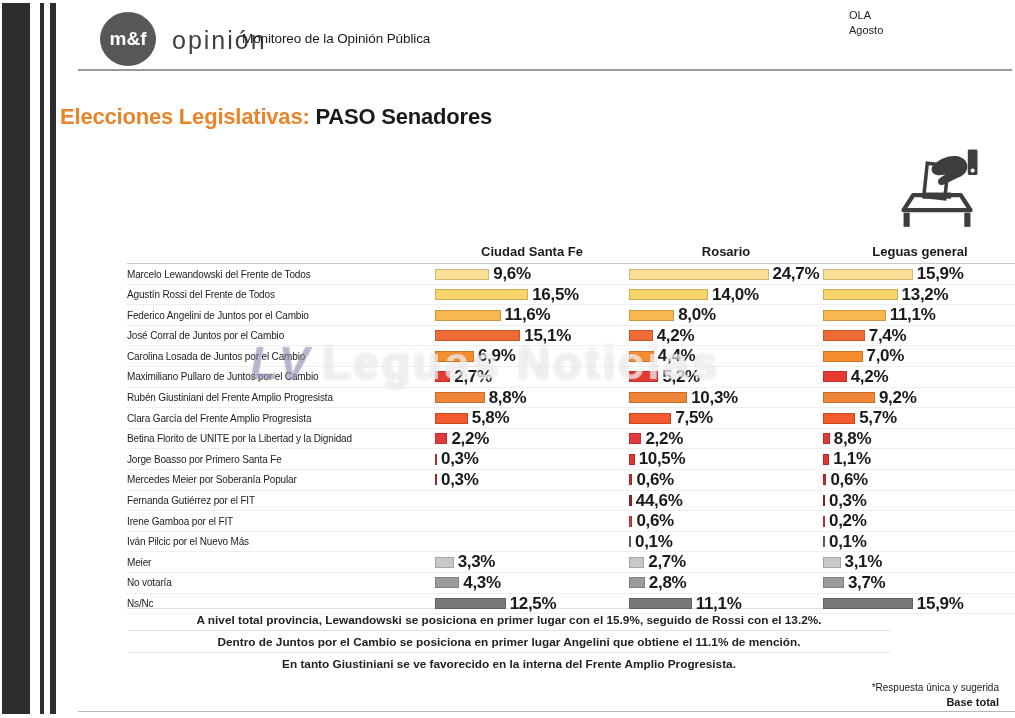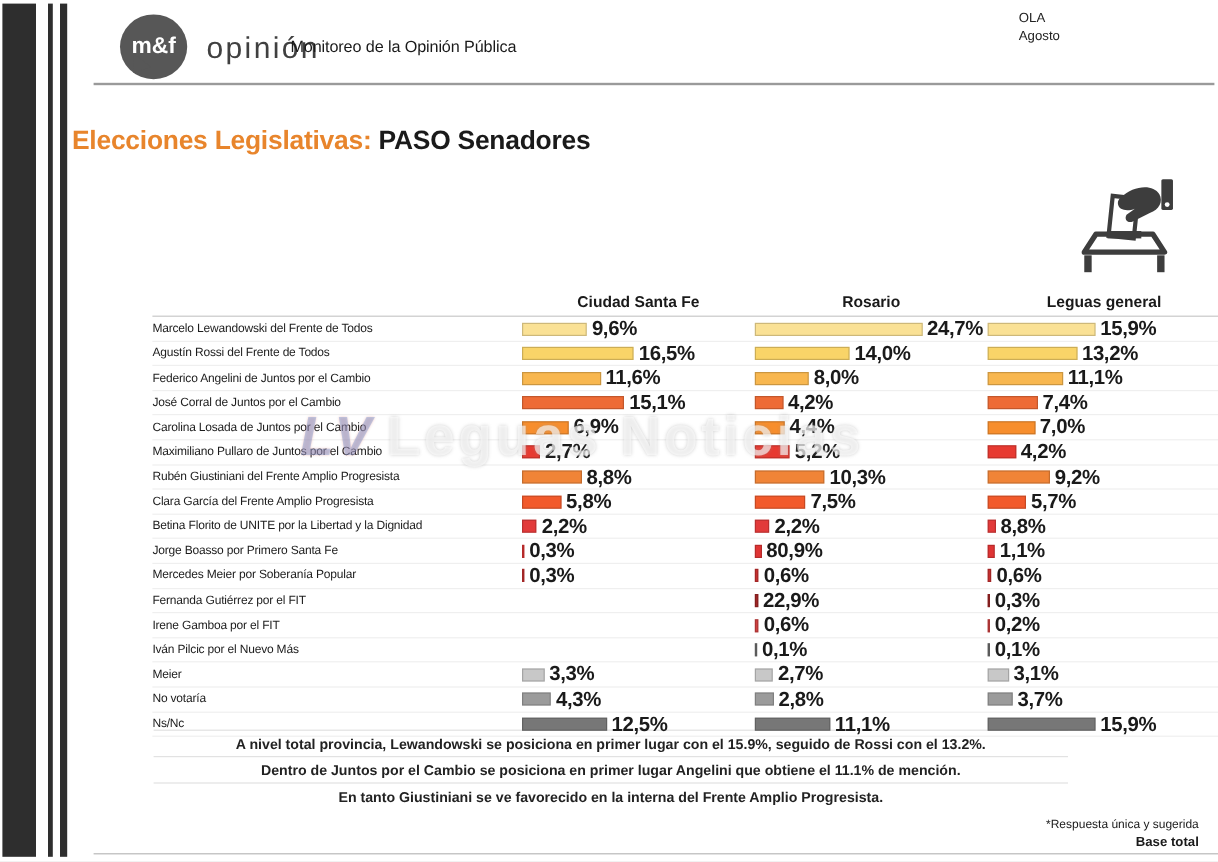--- a/index.html
+++ b/index.html
@@ -235,21 +235,21 @@
           </div>
         </div>
         <div class="chart-row">
           <div class="row-label">Jorge Boasso por Primero Santa Fe</div>
           <div class="bar-cell">
             <span class="bar" style="width: 1.695px; background: rgb(223, 52, 52);"></span>
             <span class="bar-value">0,3%</span>
           </div>
           <div class="bar-cell">
             <span class="bar" style="width: 5.65px; background: rgb(223, 52, 52);"></span>
-            <span class="bar-value">80,9%</span>
+            <span class="bar-value">10,5%</span>
           </div>
           <div class="bar-cell">
             <span class="bar" style="width: 6.215px; background: rgb(223, 52, 52);"></span>
             <span class="bar-value">1,1%</span>
           </div>
         </div>
         <div class="chart-row">
           <div class="row-label">Mercedes Meier por Soberanía Popular</div>
           <div class="bar-cell">
             <span class="bar" style="width: 1.695px; background: rgb(198, 47, 47);"></span>
@@ -262,21 +262,21 @@
           <div class="bar-cell">
             <span class="bar" style="width: 3.39px; background: rgb(198, 47, 47);"></span>
             <span class="bar-value">0,6%</span>
           </div>
         </div>
         <div class="chart-row">
           <div class="row-label">Fernanda Gutiérrez por el FIT</div>
           <div class="bar-cell"></div>
           <div class="bar-cell">
             <span class="bar" style="width: 2.825px; background: rgb(160, 37, 37);"></span>
-            <span class="bar-value">22,9%</span>
+            <span class="bar-value">44,6%</span>
           </div>
           <div class="bar-cell">
             <span class="bar" style="width: 1.695px; background: rgb(160, 37, 37);"></span>
             <span class="bar-value">0,3%</span>
           </div>
         </div>
         <div class="chart-row">
           <div class="row-label">Irene Gamboa por el FIT</div>
           <div class="bar-cell"></div>
           <div class="bar-cell">

